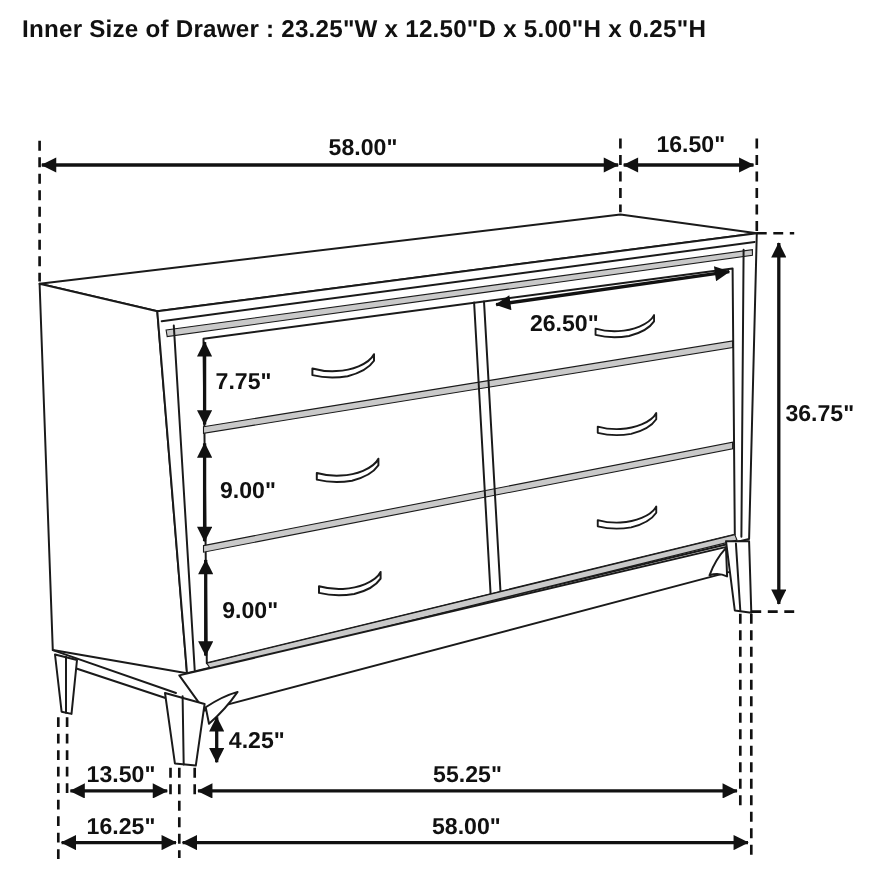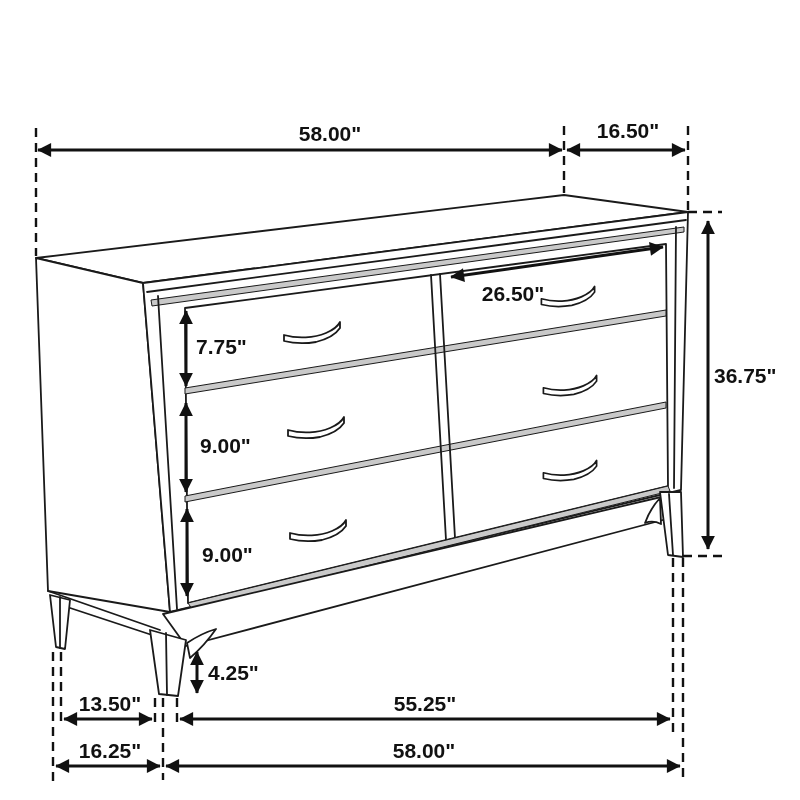--- a/index.html
+++ b/index.html
@@ -12,20 +12,21 @@
   svg .dash{stroke:#111;stroke-width:2.4;fill:none;stroke-dasharray:9 6;}
   svg .ln{stroke:#1a1a1a;stroke-width:1.8;fill:none;stroke-linejoin:round;stroke-linecap:round;}
   svg .face{stroke:#1a1a1a;stroke-width:1.8;fill:#ffffff;stroke-linejoin:round;}
   svg .hatch{stroke:#1a1a1a;stroke-width:1;fill:#c9c9c9;}
 </style>
 </head>
 <body>
 
 <div class="page">
 
+  <div class="title">Inner Size of Drawer : 23.25"W x 12.50"D x 5.00"H x 0.25"H</div>
 
   <svg width="800" height="800" viewBox="0 0 800 800">
     <defs>
       <marker id="arr" viewBox="0 0 10 10" refX="9.5" refY="5" markerWidth="6" markerHeight="4.6" orient="auto-start-reverse" markerUnits="strokeWidth">
         <path d="M0,0 L10,5 L0,10 Z" fill="#111"></path>
       </marker>
       <path id="handle" d="M -28 4 C -14 8, 2 7, 14 2 C 21 -1, 26 -5, 28 -9 L 28 -3 C 24 3, 16 8, 4 11 C -8 13, -20 12, -28 10 Z"></path>
     </defs>
 
     <g>

